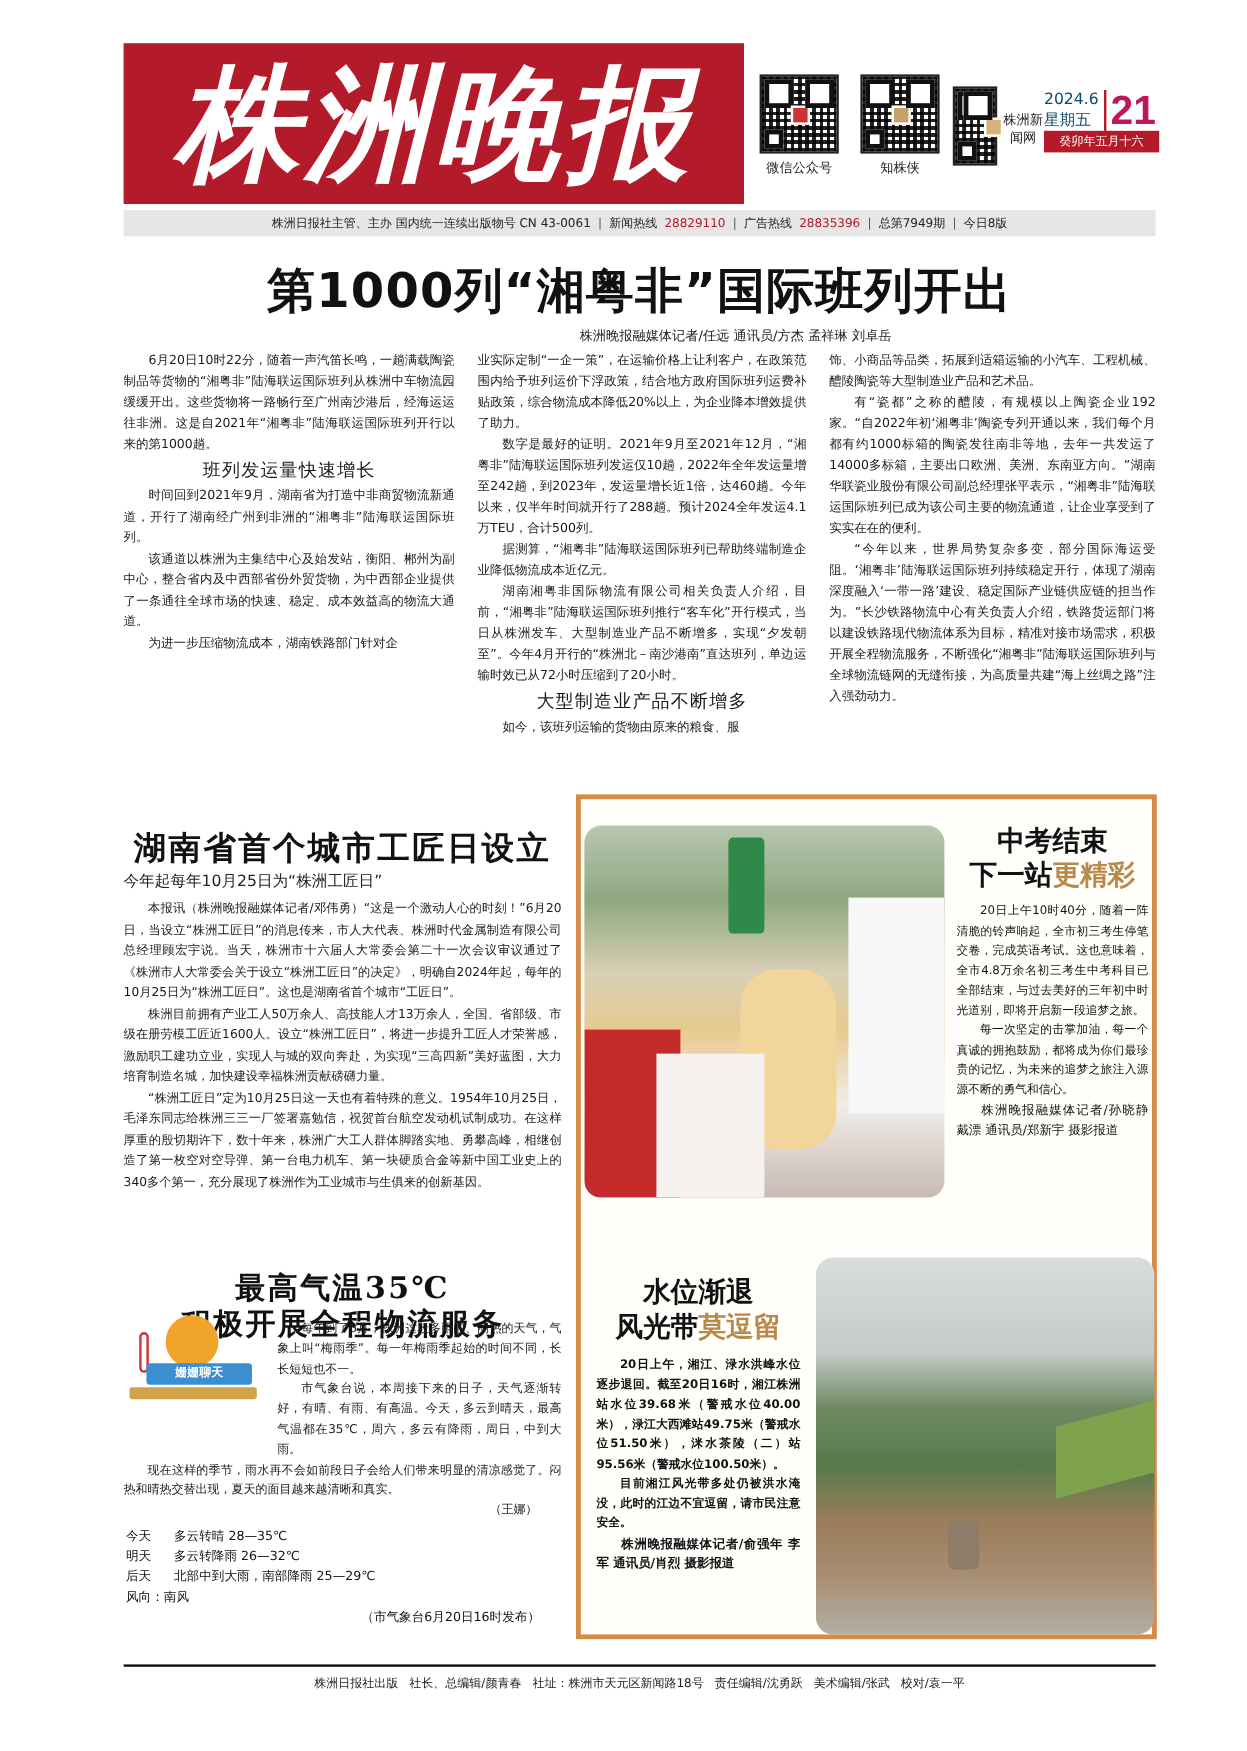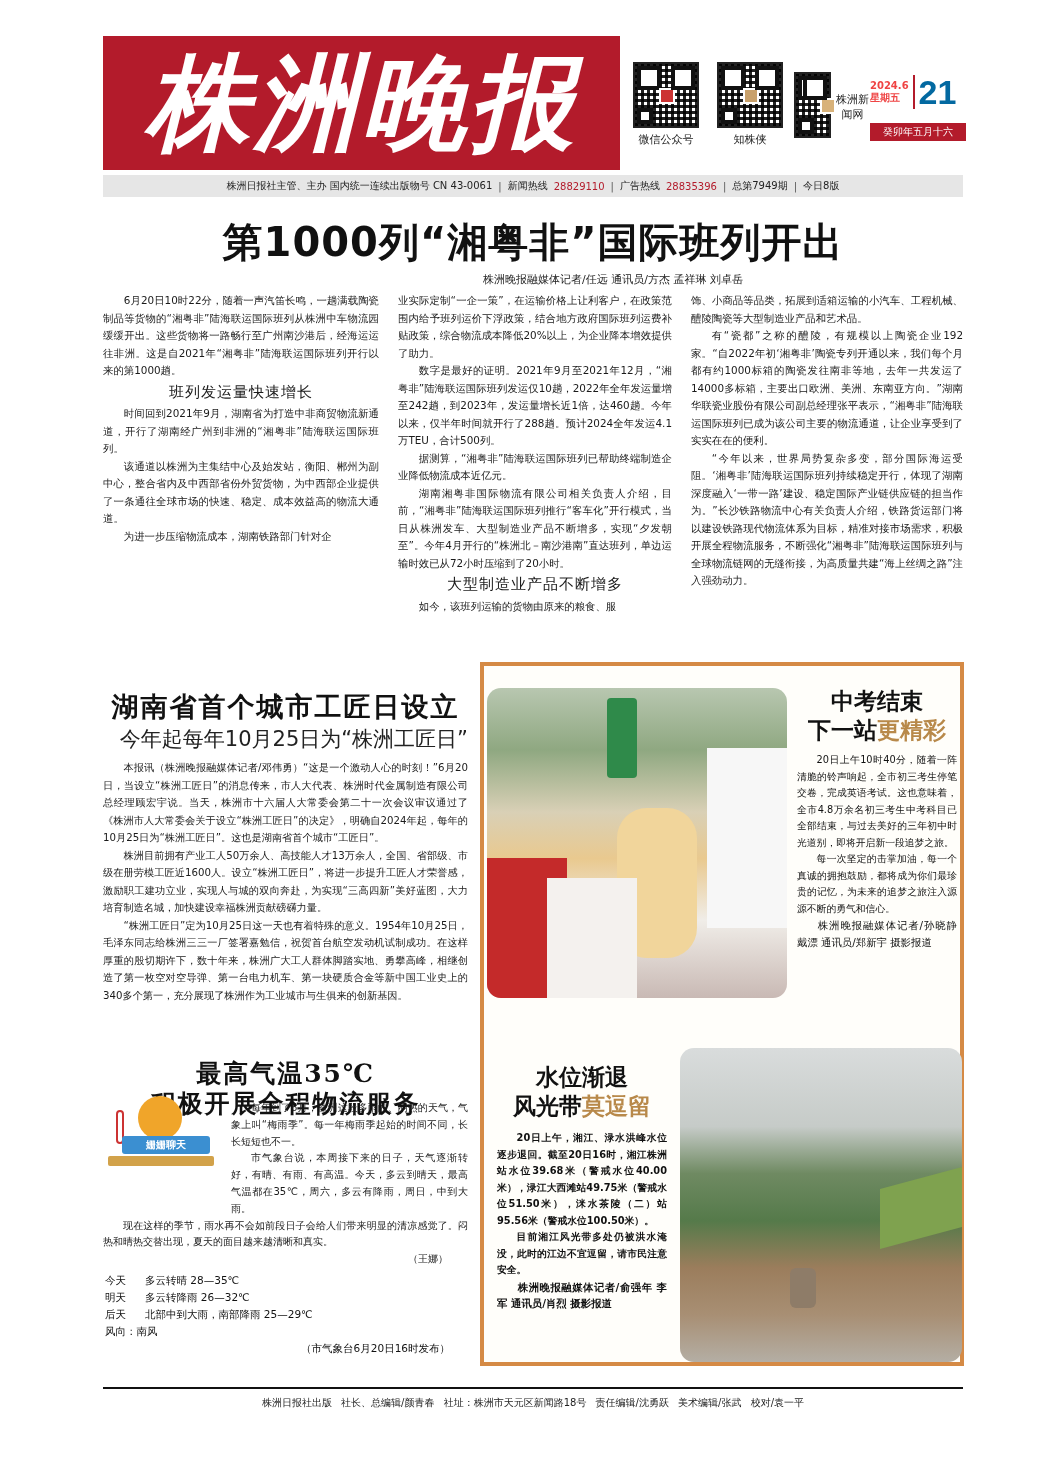--- a/index.html
+++ b/index.html
@@ -12,35 +12,35 @@
       repeating-linear-gradient(90deg, #222 0 3px, #fff 3px 6px),
       repeating-linear-gradient(0deg, #222 0 3px, #fff 3px 6px);
       background-blend-mode: multiply; border: 2px solid #222; position: relative; }
   .qr::before, .qr::after { content: ""; position: absolute; width: 16px; height: 16px; border: 4px solid #111; background: #fff; }
   .qr::before { left: 2px; top: 2px; }
   .qr::after { right: 2px; top: 2px; }
   .qr .qcorner { position: absolute; left: 2px; bottom: 2px; width: 16px; height: 16px; border: 4px solid #111; background: #fff; }
   .qr .qlogo { position: absolute; left: 24px; top: 24px; width: 16px; height: 16px; background: #c33; border: 2px solid #fff; }
   .qr-label { font-size: 11px; text-align: center; color: #222; width: 80px; }
   .date-box { left: 870px; top: 75px; width: 96px; }
-  .date-ym { color: #ef4444; font-weight: bold; font-size: 10px; }
-  .date-day { color: #0369a1; font-weight: bold; font-size: 34px; font-family: "Liberation Sans", sans-serif; line-height: 1; }
-  .lunar { background: #b31b2b; color: #fff; font-size: 10px; padding: 2px 4px; text-align: center; margin-top: 14px; }
+  .date-ym { color: #0c4a6e; font-weight: normal; font-size: 13px; }
+  .date-day { color: #be185d; font-weight: bold; font-size: 34px; font-family: "Liberation Sans", sans-serif; line-height: 1; }
+  .lunar { background: #b31b2b; color: #fff; font-size: 10px; padding: 2px 4px; text-align: center; margin-top: 0; }
   .infobar { left: 103px; top: 175px; width: 860px; height: 22px; background: #e6e6e6; font-size: 10px; display: flex; align-items: center; justify-content: center; gap: 6px; color: #222; }
   .infobar .red { color: #b31b2b; }
   .infobar .sep { color: #555; }
   
   .headline { left: 103px; top: 215px; width: 860px; text-align: center; font-size: 40px; font-weight: bold; letter-spacing: 1px; }
   .byline { left: 103px; top: 272px; width: 860px; text-align: center; font-size: 11px; color: #222; padding-left: 160px; }
   .col { font-size: 10.4px; line-height: 17.5px; text-align: justify; color: #1a1a1a; }
   .col p { text-indent: 2em; }
   .subhead { font-size: 15px; text-align: center; margin: 4px 0; font-weight: normal; letter-spacing: 1px; }
   
   .h2 { font-family: "DejaVu Serif", serif; font-weight: bold; font-size: 27px; text-align: center; letter-spacing: 2px; margin-top: 29px; }
-  .h2sub { font-size: 21px; text-align: right; color: #222; }
+  .h2sub { font-size: 13px; text-align: left; color: #222; }
   .orange-box { left: 480px; top: 662px; width: 484px; height: 704px; border: 4px solid #d58a45; background: #fffefa; }
   .photo { border-radius: 14px; overflow: hidden; }
   .photo1 { left: 487px; top: 688px; width: 300px; height: 310px; background:
       linear-gradient(180deg, #b8c7b0 0%, #8fa881 20%, #d9d0b6 40%, #e9c98f 55%, #f0ede8 75%, #c9b9b4 100%); }
   .photo2 { left: 680px; top: 1048px; width: 282px; height: 314px; background:
       linear-gradient(180deg, #d9dcdc 0%, #c6cbc8 25%, #6f8a62 40%, #557a4a 55%, #9b7d5c 70%, #a88f74 85%, #b4aea4 100%); }
   .feat-title { font-family: "DejaVu Serif", serif; font-weight: bold; font-size: 23px; text-align: center; line-height: 29px; }
   .feat-title .gold { color: #b8894a; }
   .feat-col { font-size: 9.8px; line-height: 16.5px; text-align: justify; }
   .feat-col p { text-indent: 2em; }

